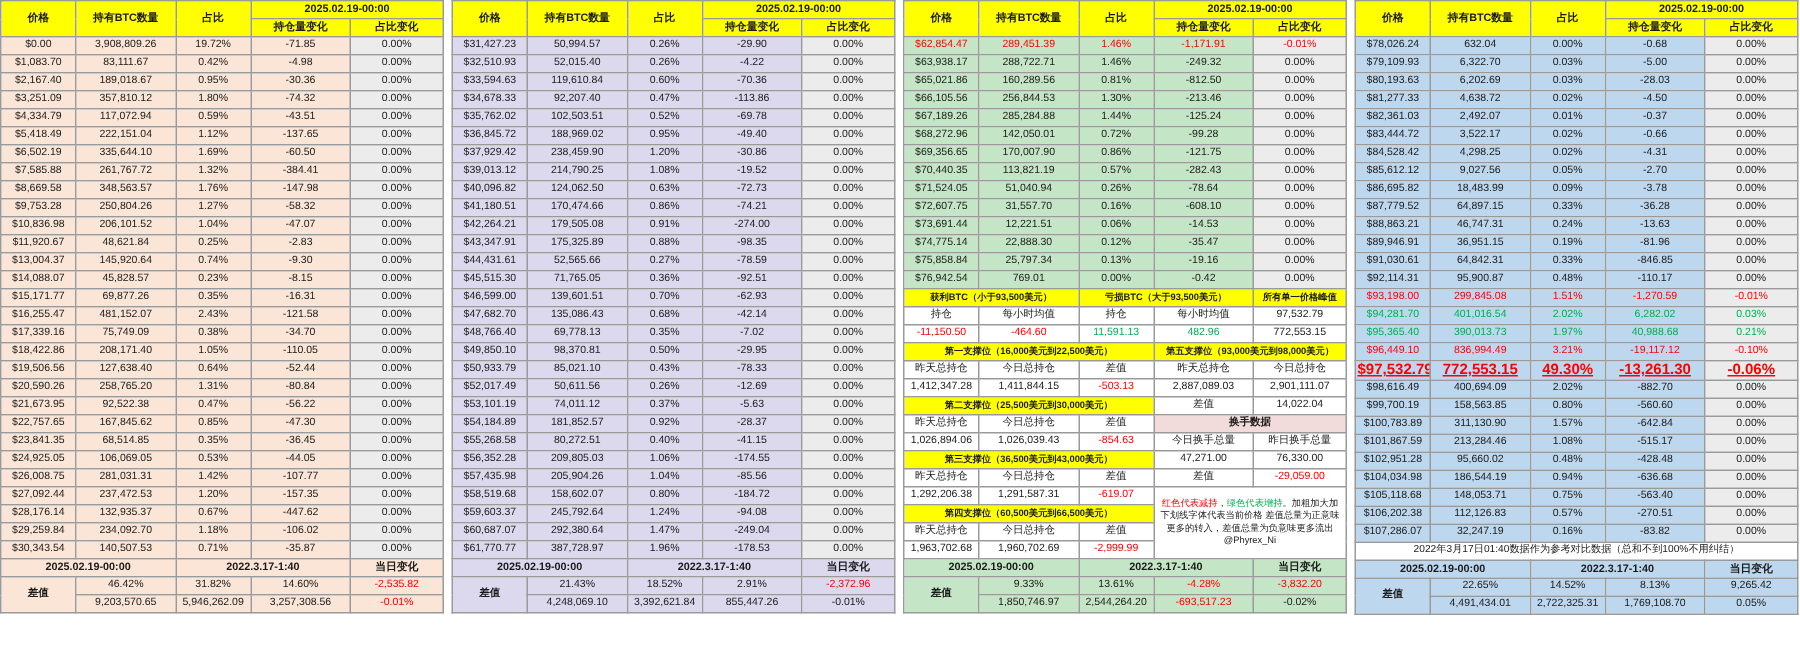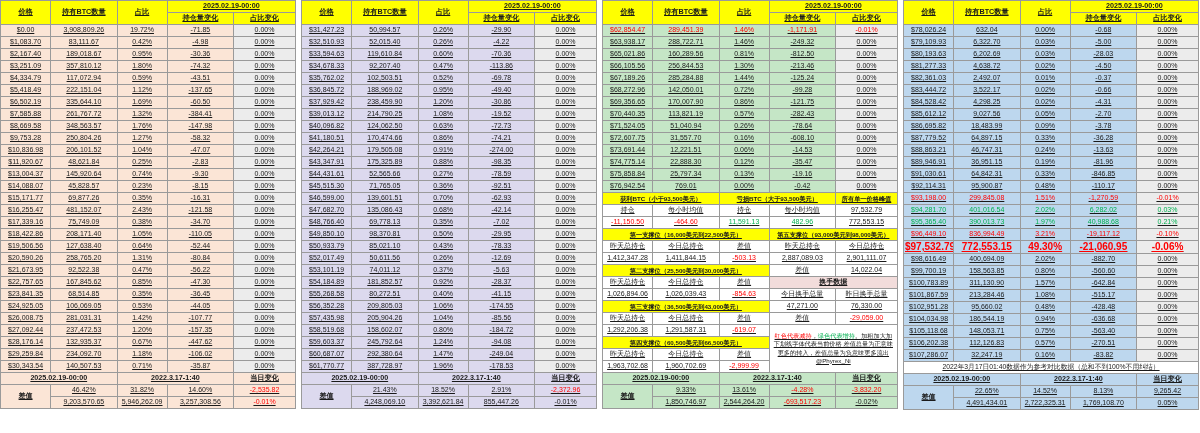--- a/index.html
+++ b/index.html
@@ -1,18 +1,18 @@
 <!DOCTYPE html>
 <html><head>
 <meta charset="utf-8">
 <style>
   html,body{margin:0;padding:0;background:#fff;}
   body{width:1200px;height:433px;overflow:hidden;font-family:"Liberation Sans","DejaVu Sans",sans-serif;}
   .wrap{display:flex;gap:5px;width:1199px;height:433px;background:#fff;}
-  table{border-collapse:collapse;table-layout:fixed;width:296px;height:321px;font-size:7px;color:#1a1a1a;text-decoration:underline;}
+  table{border-collapse:collapse;table-layout:fixed;width:296px;height:321px;font-size:7px;color:#1a1a1a;}
   td,th{border:1px solid #9a9a9a;text-align:center;vertical-align:middle;padding:0 1px;overflow:hidden;white-space:nowrap;line-height:1.15;height:11px;}
   th{background:#ffff00;font-weight:bold;font-size:7.2px;}
   .gdate{background:#e2e2e2;font-weight:bold;font-size:7.2px;}
   .ydate{background:#ffff00;font-weight:bold;font-size:7.2px;}
   .difflbl{background:#fff;font-weight:bold;}
   .fcell{background:#fff;}
   .red{color:#ff0000;}
   .green{color:#00b050;}
   .boldrow{font-weight:bold;text-decoration:underline;font-size:10px;}
   .ycell{background:#ffff00 !important;font-weight:bold;font-size:6.2px;}
@@ -894,21 +894,21 @@
           <td class="red">$96,449.10</td>
           <td class="red">836,994.49</td>
           <td class="red">3.21%</td>
           <td class="red">-19,117.12</td>
           <td class="g5 red">-0.10%</td>
         </tr>
         <tr>
           <td class="red boldrow">$97,532.79</td>
           <td class="red boldrow">772,553.15</td>
           <td class="red boldrow">49.30%</td>
-          <td class="red boldrow">-21,060.95</td>
+          <td class="red boldrow">-13,261.30</td>
           <td class="g5 red boldrow">-0.06%</td>
         </tr>
         <tr>
           <td>$98,616.49</td>
           <td>400,694.09</td>
           <td>2.02%</td>
           <td>-882.70</td>
           <td class="g5">0.00%</td>
         </tr>
         <tr>

